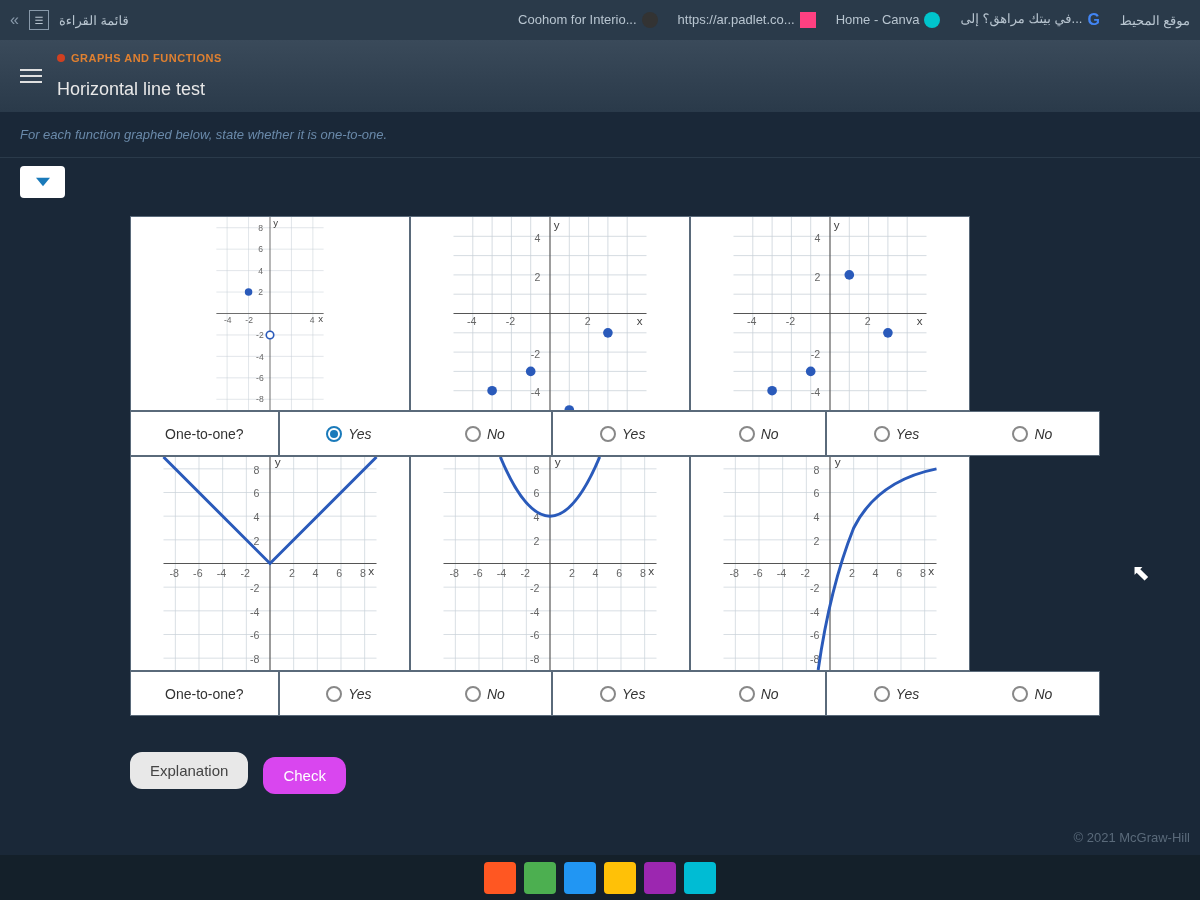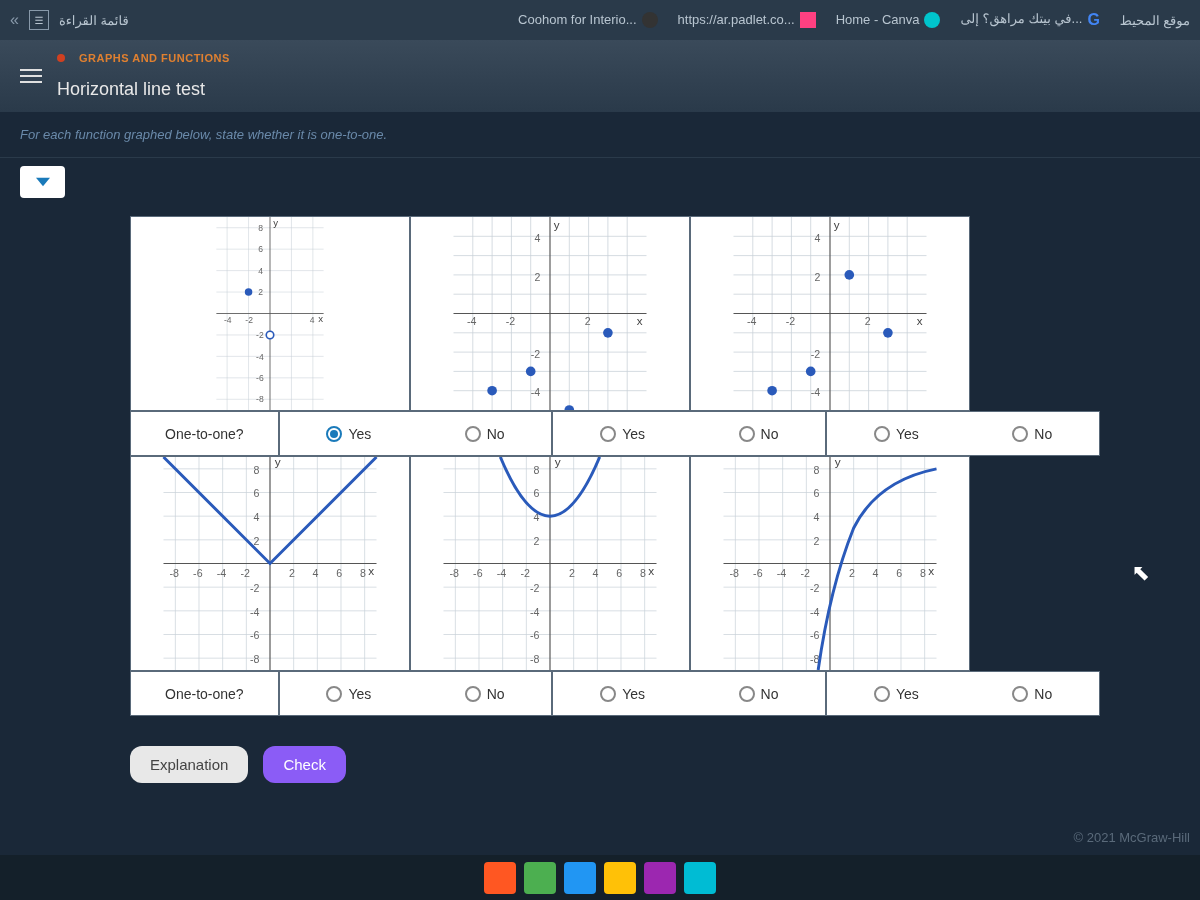--- a/index.html
+++ b/index.html
@@ -8,48 +8,48 @@
 .top-bar { background: #2a3a4a; height: 40px; display: flex; align-items: center; padding: 0 10px; color: #b8c5d0; font-size: 13px; justify-content: flex-end; gap: 20px; }
 .top-bar-item { display: flex; align-items: flex-start; gap: 5px; cursor: pointer; }
 .top-left { position: absolute; left: 10px; display: flex; align-items: center; gap: 10px; }
 .chevrons { font-size: 16px; color: #8899aa; }
 .reading-list-icon { width: 20px; height: 20px; border: 1px solid #8899aa; display: inline-flex; align-items: center; justify-content: center; font-size: 10px; }
 
 .header { background: linear-gradient(to bottom, #3a4a5a, #2a3a4a); padding: 12px 20px; display: flex; align-items: center; gap: 15px; }
 .menu-icon { display: flex; flex-direction: column; gap: 4px; cursor: pointer; }
 .menu-icon span { width: 22px; height: 2px; background: #e0e0e0; }
 .header-text { flex: 1; }
-.section-label { color: #e08030; font-size: 11px; font-weight: bold; letter-spacing: 0.5px; display: flex; align-items: center; gap: 14px; }
+.section-label { color: #e08030; font-size: 11px; font-weight: bold; letter-spacing: 0.5px; display: flex; align-items: center; gap: 6px; }
 .section-dot { width: 8px; height: 8px; background: #d04020; border-radius: 50%; }
 .page-title { color: #e8e8e8; font-size: 18px; margin-top: 15px; }
 
 .instruction-bar { background: #1a2838; padding: 15px 20px; color: #6a8aaa; font-size: 13px; font-style: italic; border-bottom: 1px solid #2a3a4a; }
 
 .dropdown-area { padding: 8px 20px; background: #1a2838; }
 .dropdown { width: 45px; height: 32px; background: #fff; border-radius: 4px; display: flex; align-items: center; justify-content: center; cursor: pointer; }
 .dropdown svg { width: 14px; height: 14px; }
 
 .content { background: #1a2838; padding: 10px 100px 10px 130px; }
 .grid-row { display: flex; gap: 0; margin-bottom: 0; }
 .label-cell { width: 152px; background: #fff; border: 1px solid #5a6a7a; display: flex; align-items: center; justify-content: center; font-size: 14px; color: #333; }
 .graph-cell { width: 280px; height: 195px; background: #fff; border: 1px solid #5a6a7a; position: relative; display: flex; align-items: center; justify-content: center; }
 .graph-cell.tall { height: 215px; }
-.radio-row { display: flex; align-items: center; justify-content: space-around; height: 45px; background: #fff; border: 1px solid #5a6a7a; }
+.radio-row { display: flex; align-items: center; justify-content: space-around; height: 45px; background: #fff; border: 1px solid #5a6a7a; font-style: italic; }
 .radio-group { display: flex; align-items: center; gap: 6px; cursor: pointer; }
 .radio { width: 16px; height: 16px; border: 2px solid #888; border-radius: 50%; display: inline-block; }
 .radio.selected { border-color: #1a7aba; position: relative; }
 .radio.selected::after { content: ''; position: absolute; width: 8px; height: 8px; background: #1a7aba; border-radius: 50%; top: 2px; left: 2px; }
 .radio-label { font-size: 14px; color: #333; }
 
 .graph-svg { width: 100%; height: 100%; }
 
 .bottom-bar { padding: 20px 130px; display: flex; gap: 15px; align-items: center; }
 .btn { padding: 10px 20px; border-radius: 12px; font-size: 15px; cursor: pointer; border: none; }
 .btn-explain { background: #e8e8e8; color: #444; }
-.btn-check { background: #8b5cf6; color: #fff; }
+.btn-check { background: #d946ef; color: #fff; margin-top: 11px; }
 
 .copyright { position: absolute; bottom: 55px; right: 10px; color: #5a6a7a; font-size: 13px; }
 
 .taskbar { position: absolute; bottom: 0; left: 0; right: 0; height: 45px; background: rgba(20,30,40,0.85); display: flex; align-items: center; justify-content: center; gap: 8px; }
 .task-icon { width: 32px; height: 32px; border-radius: 4px; display: flex; align-items: center; justify-content: center; font-size: 16px; }
 
 .cursor { position: absolute; right: 50px; top: 560px; font-size: 22px; color: #fff; pointer-events: none; }
 
 .canva-icon { width:16px; height:16px; background:#00c4cc; border-radius:50%; }
 .g-icon { color:#4285f4; font-weight:bold; font-size:16px; }

